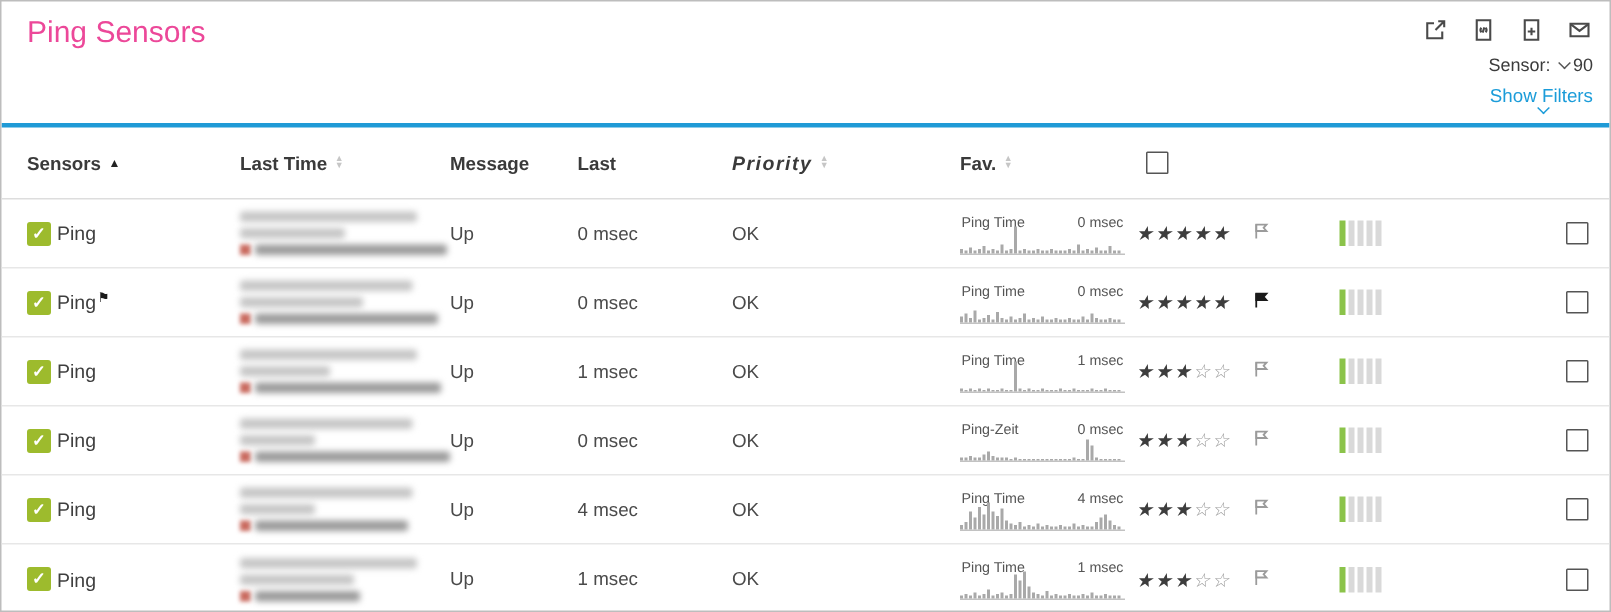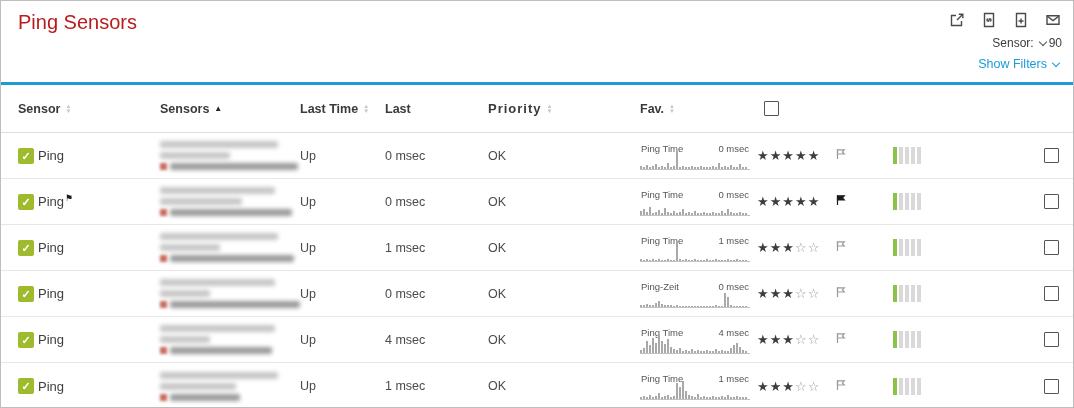--- a/index.html
+++ b/index.html
@@ -9,32 +9,32 @@
     box-sizing:border-box;
     border:1px solid #bdbdbd;
     background:#fff;
     font-family:"Liberation Sans", sans-serif;
     overflow:hidden;
   }
   
   .hdr{position:relative;height:81px;}
   .page-title{
     margin:0;padding:10px 0 0 17px;
-    font-size:20px;font-weight:400;color:#b91c1c;
+    font-size:20px;font-weight:400;color:#ec4899;
   }
   .hdr-right{
     position:absolute;top:10px;right:11px;
     display:flex;flex-direction:column;align-items:flex-end;gap:7px;
   }
   .icon-row{display:flex;gap:14px;}
   .icon-btn{display:inline-flex;cursor:pointer;}
   .icon-btn svg{stroke:#4a4a4a;fill:none;stroke-width:1.4;}
   .items-row{font-size:12px;color:#3c3c3c;display:flex;align-items:center;}
   .items-row .chev{color:#555;}
-  .filters-row{font-size:12.5px;color:#1b9cd9;display:flex;align-items:center;cursor:pointer;}
+  .filters-row{font-size:12.5px;color:#1b9cd9;display:flex;align-items:center;cursor:pointer;flex-direction:column;}
   .chev{
     display:inline-block;width:5px;height:5px;
     border-right:1.5px solid currentColor;border-bottom:1.5px solid currentColor;
     transform:rotate(45deg);
     margin:-2px 3px 0 6px;
   }
   .blue-rule{height:3px;background:#1f9ad6;}
   
   .grid-row{
     display:grid;
@@ -75,21 +75,21 @@
     border-bottom:1px solid #c2c2c2;cursor:pointer;
   }
   .spark-label{position:absolute;left:1px;top:1px;font-size:9.5px;color:#555;}
   .spark-value{position:absolute;right:1px;top:1px;font-size:9.5px;color:#555;}
   .spark-bars{
     position:absolute;left:0;bottom:0;width:110px;height:26px;
     display:flex;align-items:flex-end;gap:1px;
   }
   .spark-bars i{display:block;width:2px;background:#a9a9a9;}
   
-  .td-priority{letter-spacing:1px;font-size:13px;cursor:pointer;white-space:nowrap;}
+  .td-priority{letter-spacing:1px;font-size:13px;cursor:pointer;white-space:nowrap;font-style:italic;}
   .star-f{color:#3d3d3d;}
   .star-e{color:#9a9a9a;}
   
   .fav-flag{cursor:pointer;display:inline-flex;}
   .fav-flag svg path{stroke:#9b9b9b;fill:none;stroke-width:1.2;}
   .fav-flag.is-fav svg path{stroke:#1a1a1a;fill:#1a1a1a;}
   
   .perf-bars{display:flex;gap:2px;}
   .perf-bars i{display:block;width:4px;height:17px;background:#d9d9d9;}
   .perf-bars i.on{background:#8bc34a;}
@@ -140,37 +140,33 @@
       </div>
       <div class="filters-row">
         <span>Show Filters</span>
         <span class="chev"></span>
       </div>
     </div>
   </div>
   <div class="blue-rule"></div>
 
   <div class="grid-row thead" id="thead">
-      <div class="th td-sensor">
-        <span>Sensor</span>
-        <span class="sort">
-          <span>▲</span>
-          <span>▼</span>
-        </span>
-      </div>
       <div class="th td-status">
         <span>Sensors</span>
         <span class="sort-active">▲</span>
       </div>
       <div class="th td-value">
         <span>Last Time</span>
         <span class="sort">
           <span>▲</span>
           <span>▼</span>
         </span>
+      </div>
+      <div class="th td-message">
+        <span>Message</span>
       </div>
       <div class="th td-graph">
         <span>Last</span>
       </div>
       <div class="th td-priority">
         <span>Priority</span>
         <span class="sort">
           <span>▲</span>
           <span>▼</span>
         </span>

